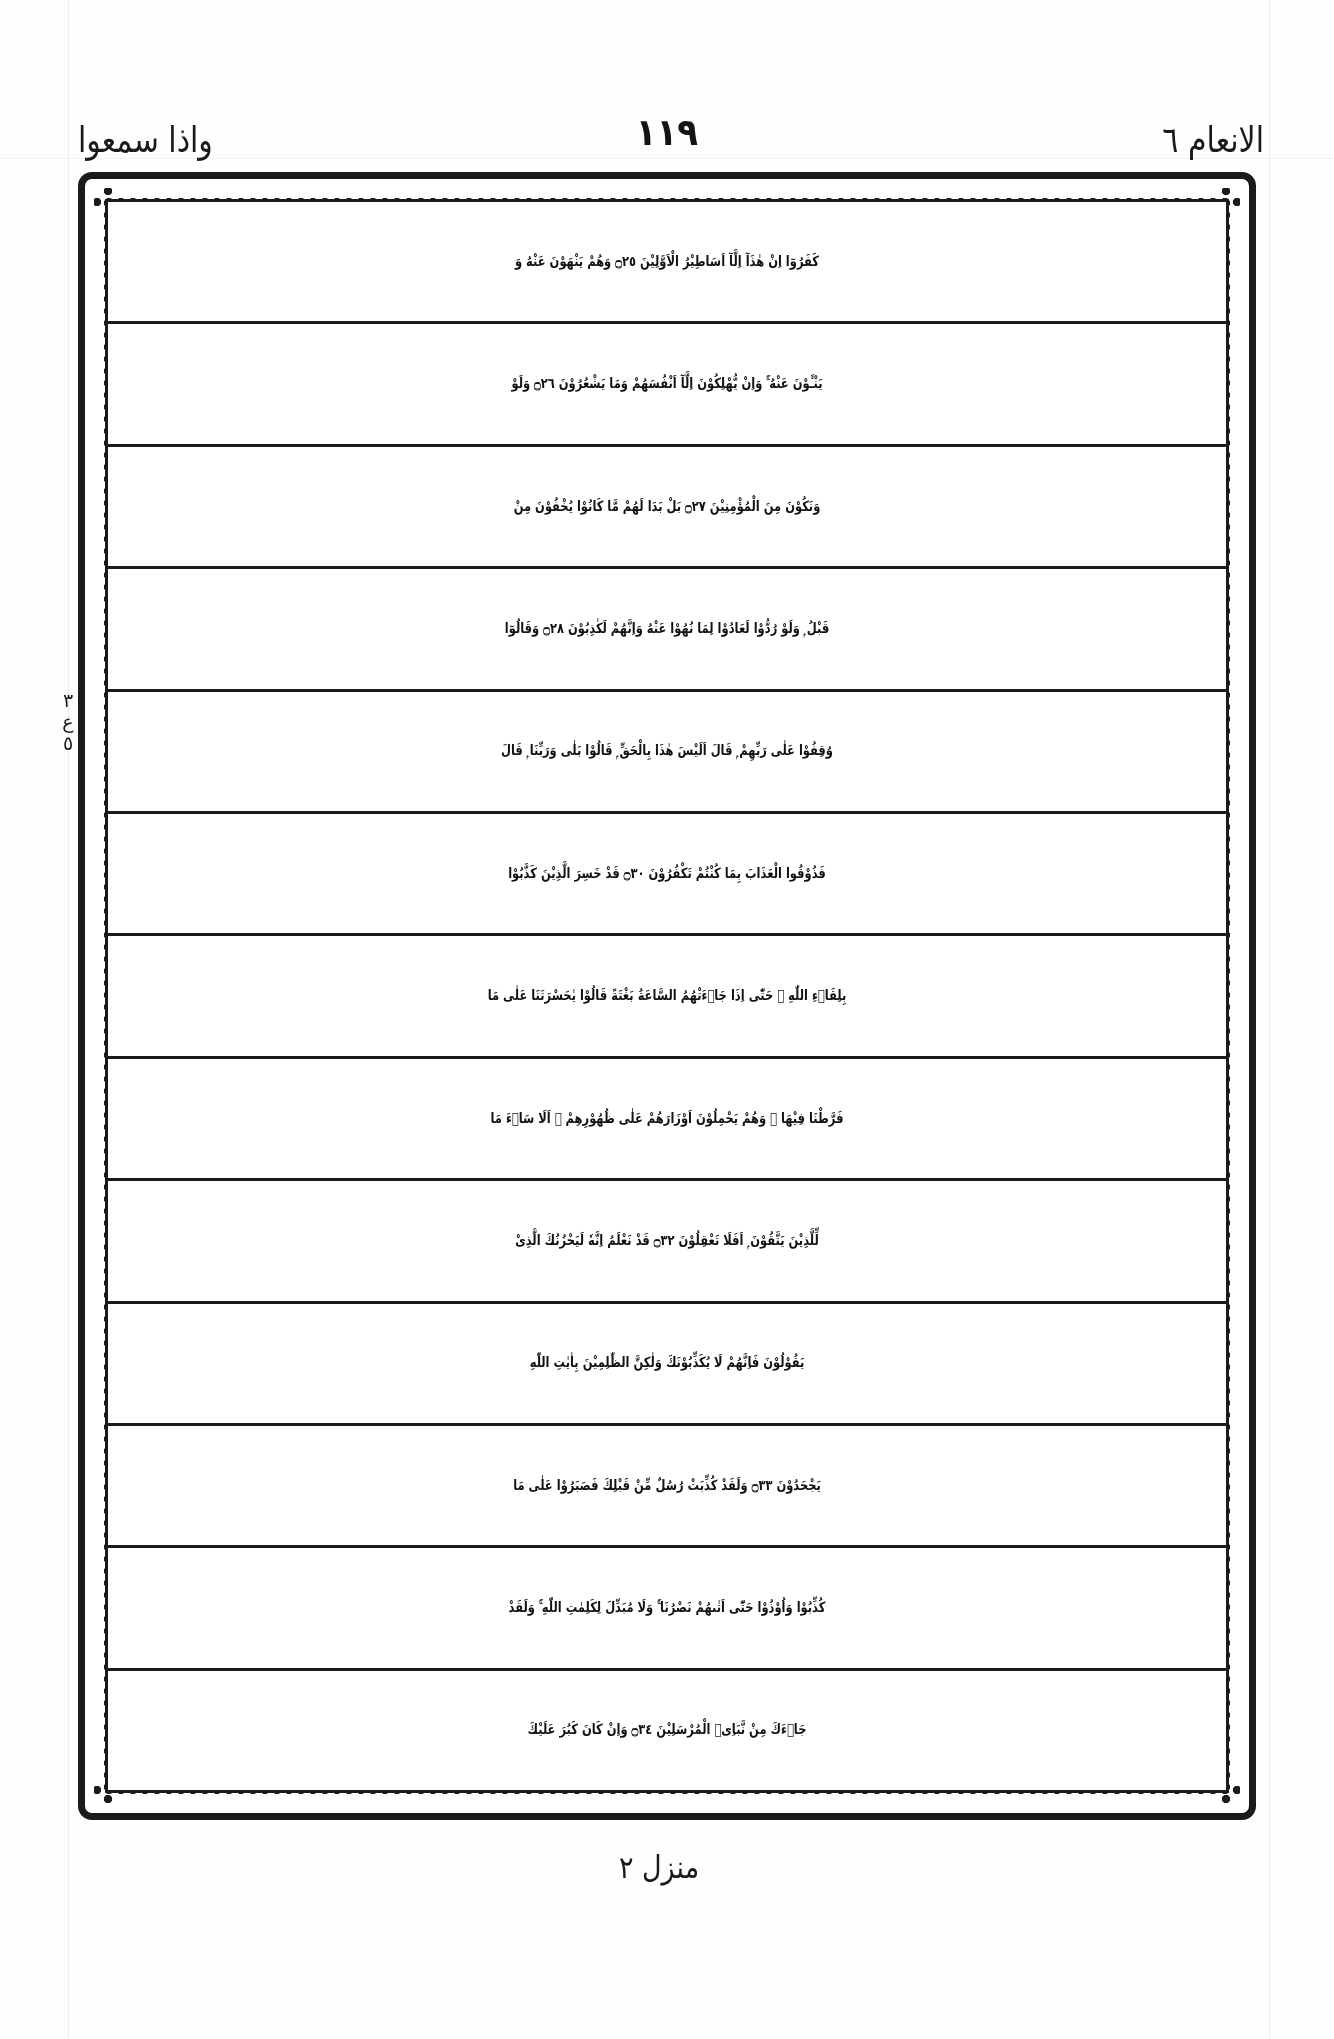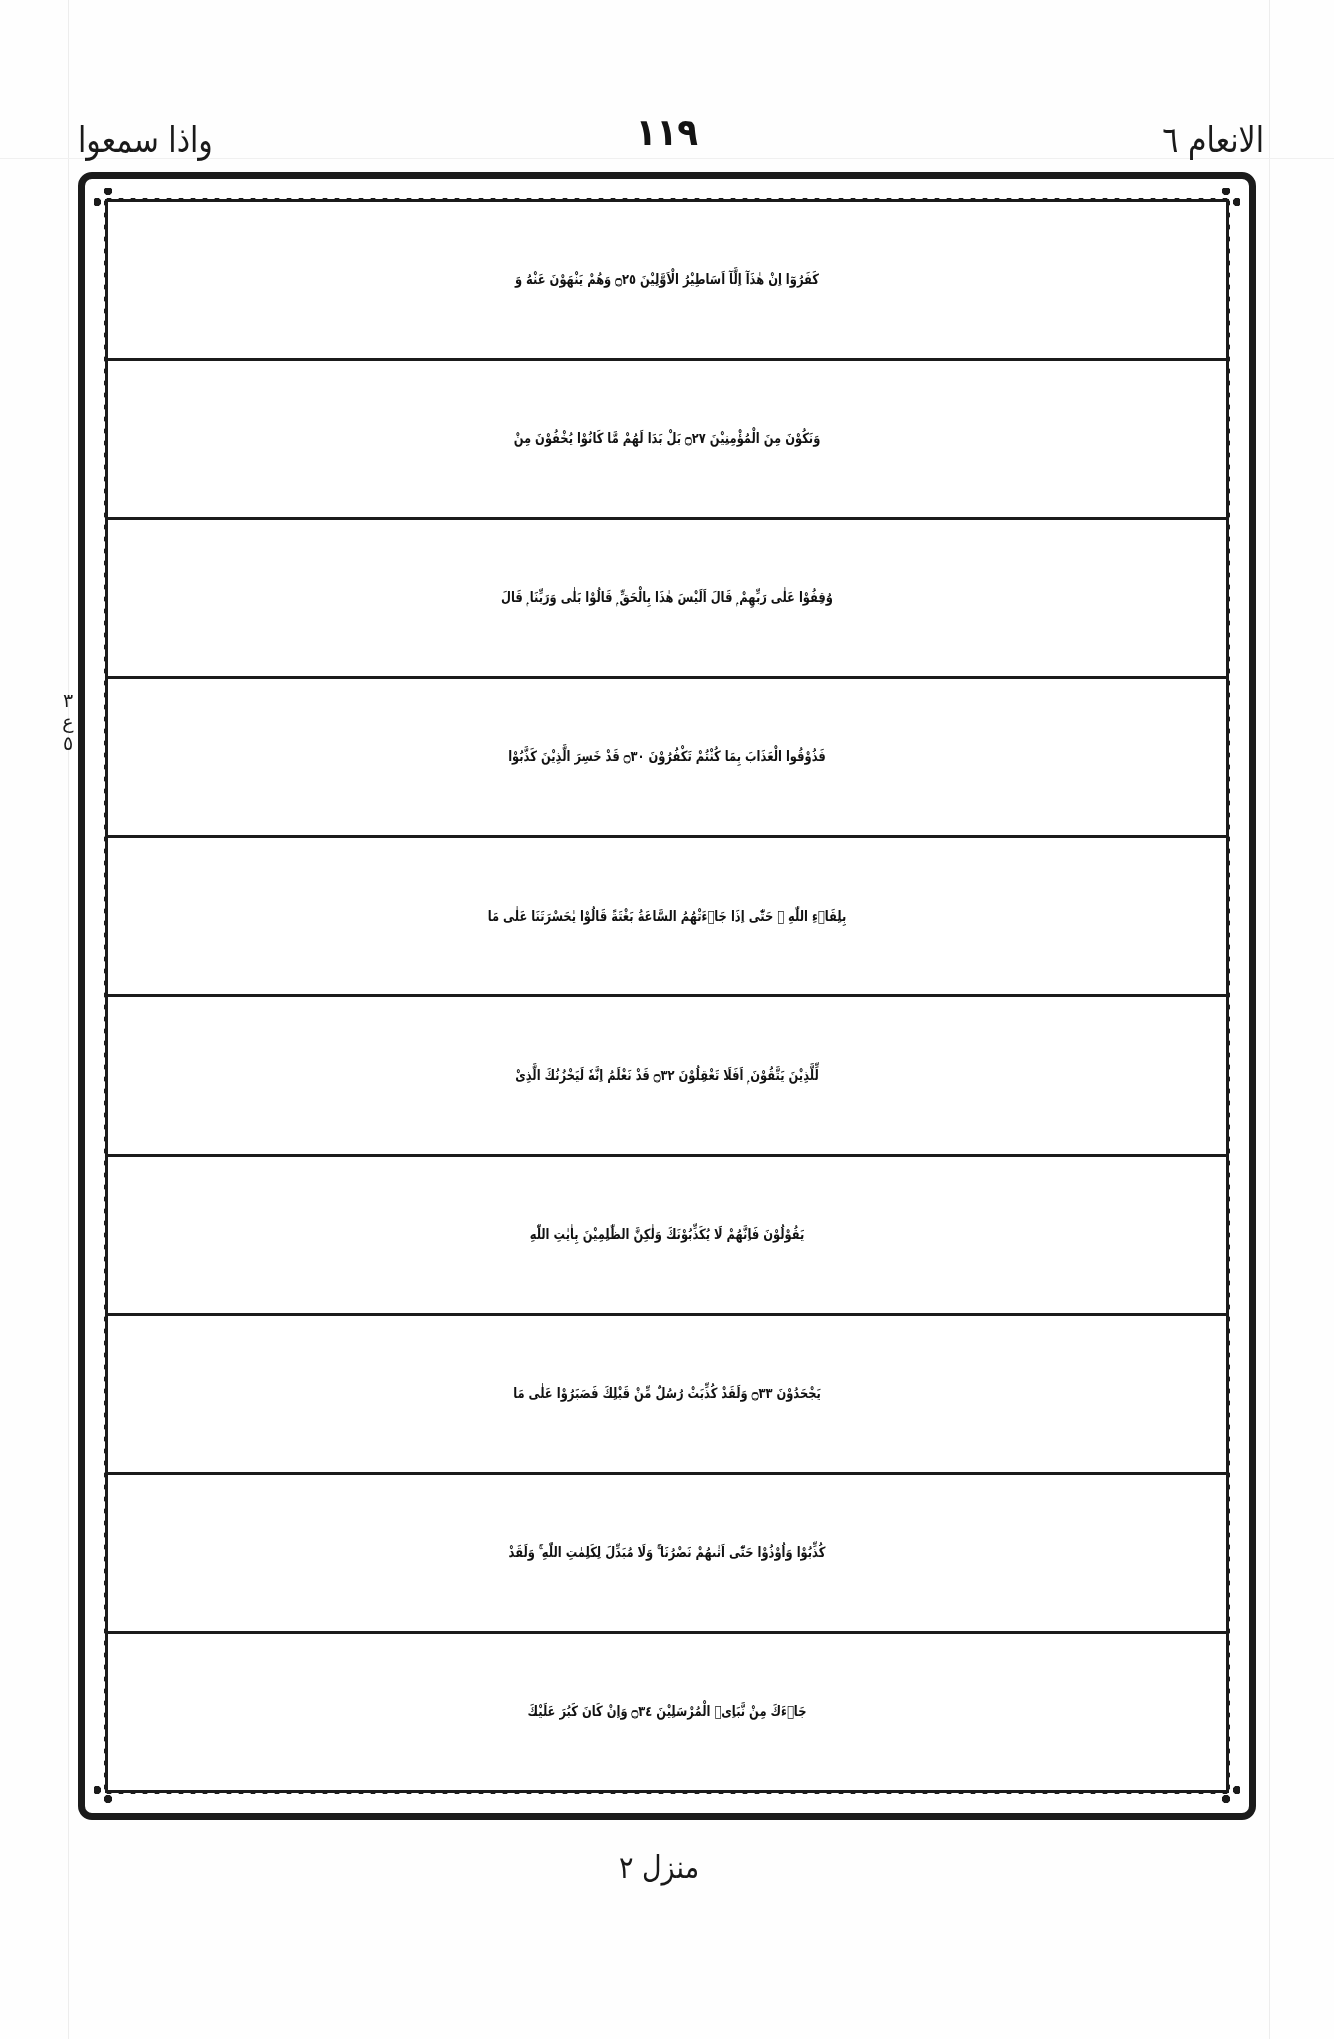--- a/index.html
+++ b/index.html
@@ -204,30 +204,39 @@
 
   <div class="frame-outer">
     <div class="frame-scallop"></div>
     <div class="frame-inner">
       <div class="lines">
 
         <div class="qline">
           <span class="qtext" style="font-size: 11.6px;">كَفَرُوٓا اِنْ هٰذَآ اِلَّآ اَسَاطِيْرُ الْاَوَّلِيْنَ ۝٢٥ وَهُمْ يَنْهَوْنَ عَنْهُ وَ</span>
         </div>
         <div class="qline">
+          <span class="qtext" style="font-size: 11.6px;">يَنْـَٔوْنَ عَنْهُ ۚ وَاِنْ يُّهْلِكُوْنَ اِلَّآ اَنْفُسَهُمْ وَمَا يَشْعُرُوْنَ ۝٢٦ وَلَوْ</span>
+        </div>
+        <div class="qline">
           <span class="qtext" style="font-size: 11.6px;">وَنَكُوْنَ مِنَ الْمُؤْمِنِيْنَ ۝٢٧ بَلْ بَدَا لَهُمْ مَّا كَانُوْا يُخْفُوْنَ مِنْ</span>
         </div>
         <div class="qline">
+          <span class="qtext" style="font-size: 11.6px;">قَبْلُ ۭ وَلَوْ رُدُّوْا لَعَادُوْا لِمَا نُهُوْا عَنْهُ وَاِنَّهُمْ لَكٰذِبُوْنَ ۝٢٨ وَقَالُوٓا</span>
+        </div>
+        <div class="qline">
           <span class="qtext" style="font-size: 11.6px;">وُقِفُوْا عَلٰى رَبِّهِمْ ۭ قَالَ اَلَيْسَ هٰذَا بِالْحَقِّ ۭ قَالُوْا بَلٰى وَرَبِّنَا ۭ قَالَ</span>
         </div>
         <div class="qline">
           <span class="qtext" style="font-size: 11.6px;">فَذُوْقُوا الْعَذَابَ بِمَا كُنْتُمْ تَكْفُرُوْنَ ۝٣٠ قَدْ خَسِرَ الَّذِيْنَ كَذَّبُوْا</span>
         </div>
         <div class="qline">
           <span class="qtext" style="font-size: 11.6px;">بِلِقَاۗءِ اللّٰهِ ۭ حَتّٰٓى اِذَا جَاۗءَتْهُمُ السَّاعَةُ بَغْتَةً قَالُوْا يٰحَسْرَتَنَا عَلٰى مَا</span>
+        </div>
+        <div class="qline">
+          <span class="qtext" style="font-size: 11.6px;">فَرَّطْنَا فِيْهَا ۙ وَهُمْ يَحْمِلُوْنَ اَوْزَارَهُمْ عَلٰى ظُهُوْرِهِمْ ۭ اَلَا سَاۗءَ مَا</span>
         </div>
         <div class="qline">
           <span class="qtext" style="font-size: 11.6px;">لِّلَّذِيْنَ يَتَّقُوْنَ ۭ اَفَلَا تَعْقِلُوْنَ ۝٣٢ قَدْ نَعْلَمُ اِنَّهٗ لَيَحْزُنُكَ الَّذِىْ</span>
         </div>
         <div class="qline">
           <span class="qtext" style="font-size: 11.6px;">يَقُوْلُوْنَ فَاِنَّهُمْ لَا يُكَذِّبُوْنَكَ وَلٰكِنَّ الظّٰلِمِيْنَ بِاٰيٰتِ اللّٰهِ</span>
         </div>
         <div class="qline">
           <span class="qtext" style="font-size: 11.6px;">يَجْحَدُوْنَ ۝٣٣ وَلَقَدْ كُذِّبَتْ رُسُلٌ مِّنْ قَبْلِكَ فَصَبَرُوْا عَلٰى مَا</span>
         </div>

